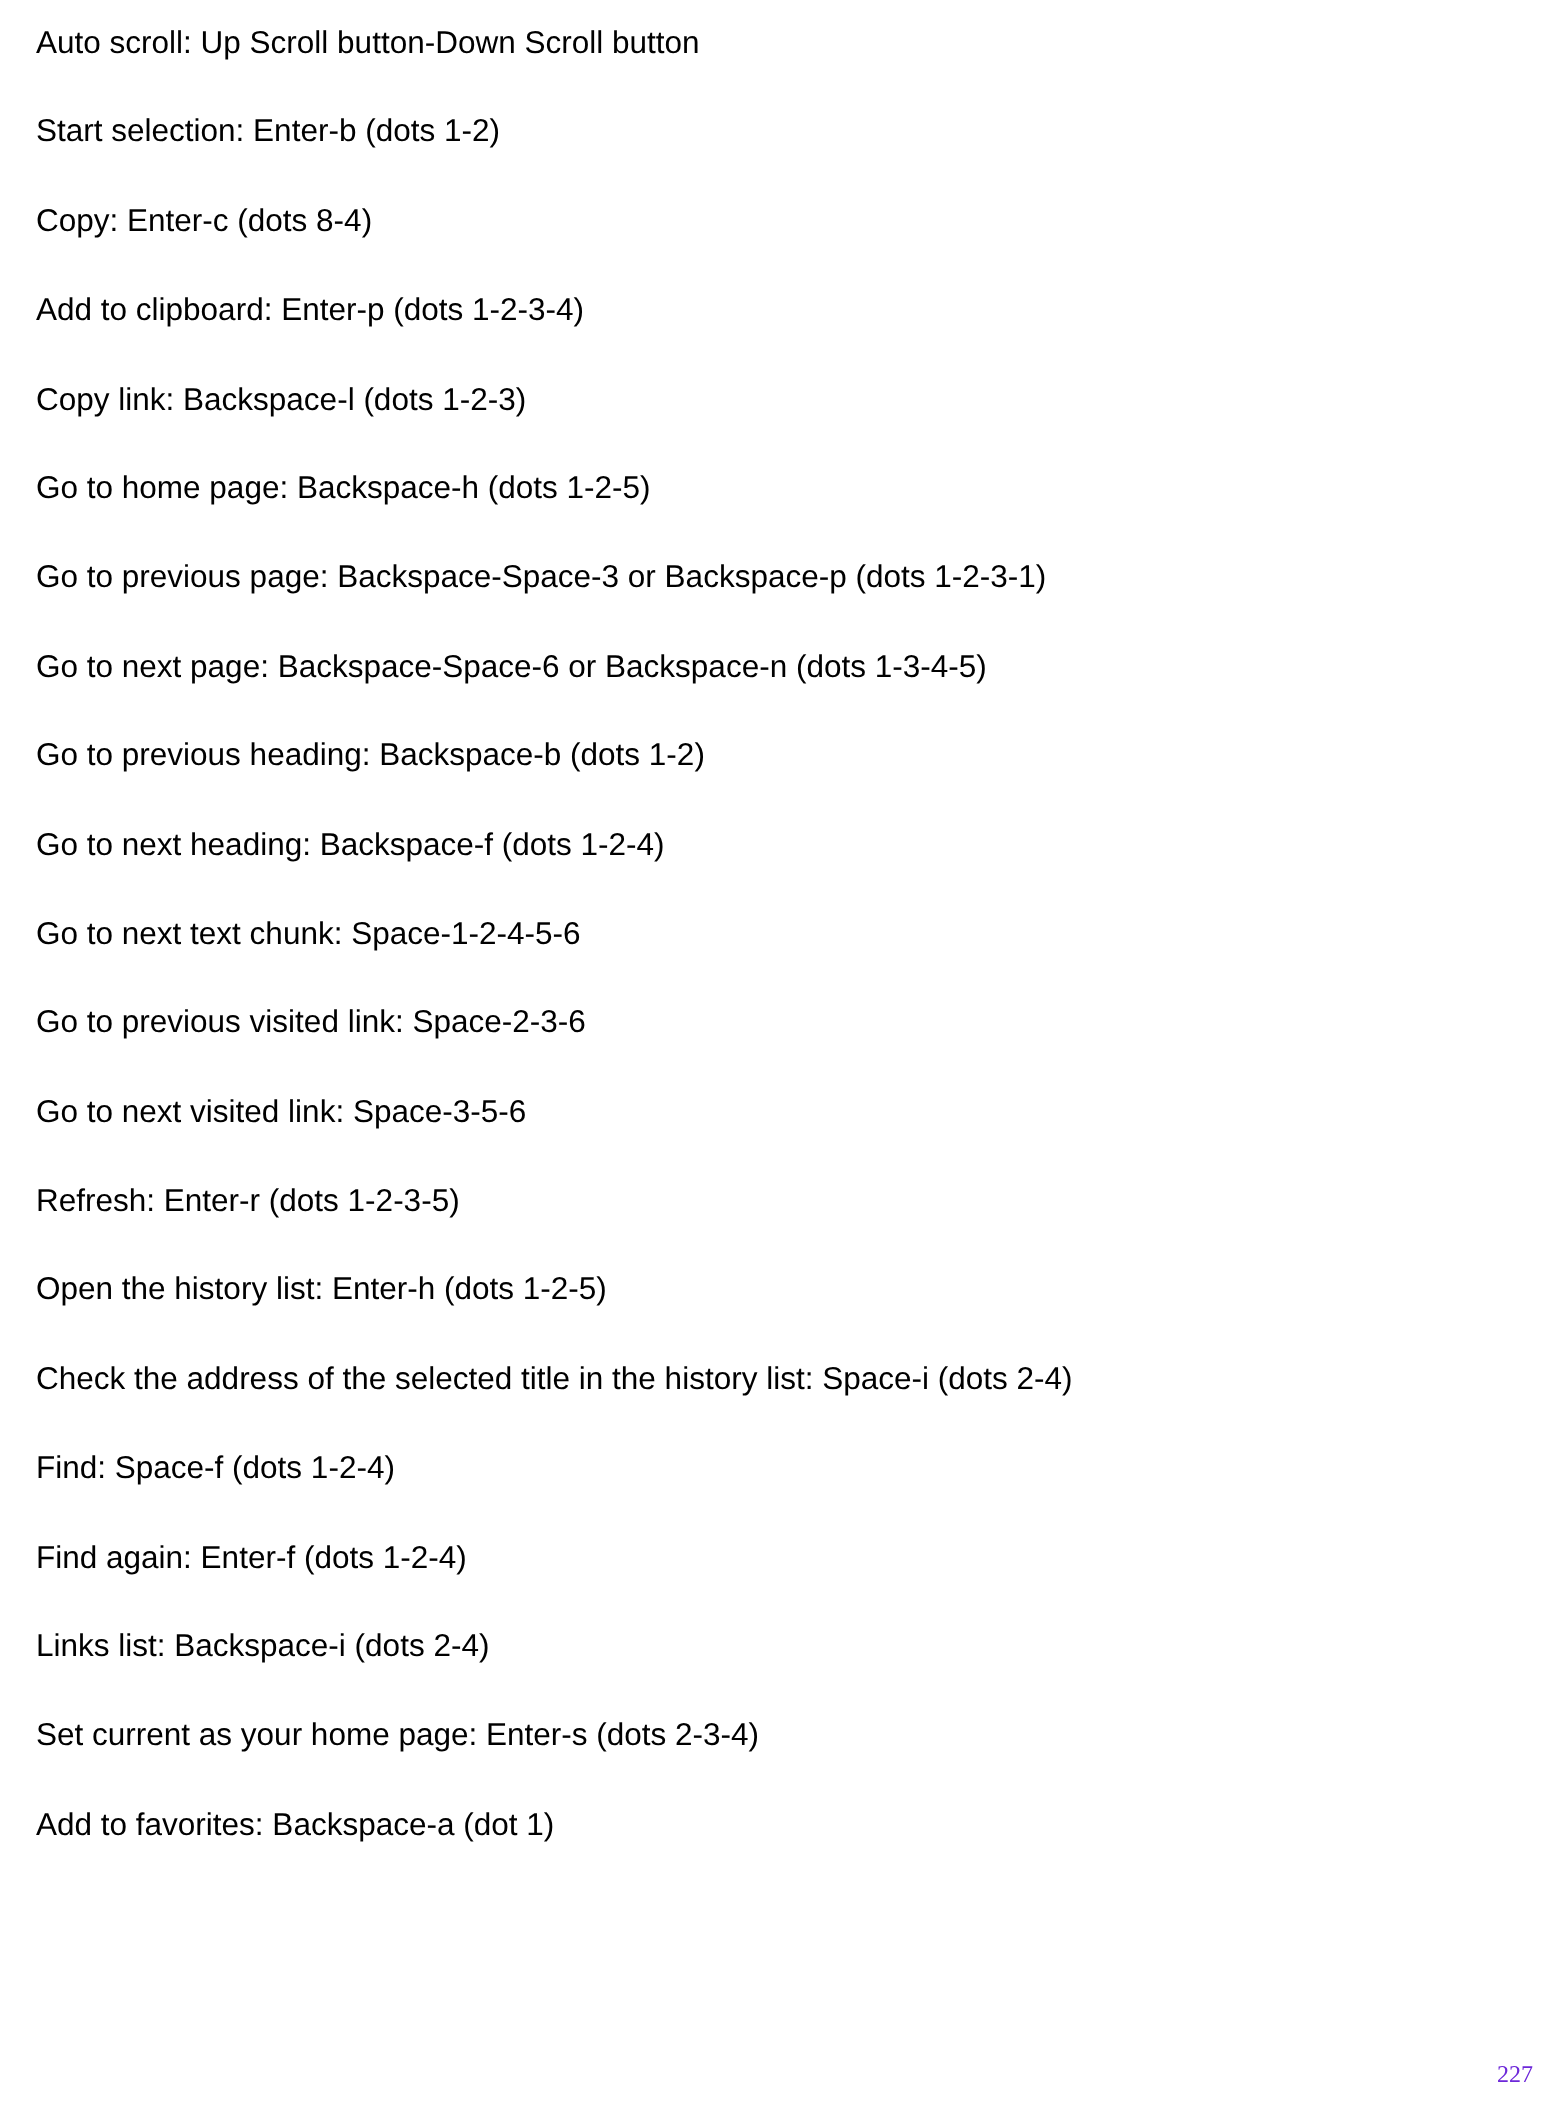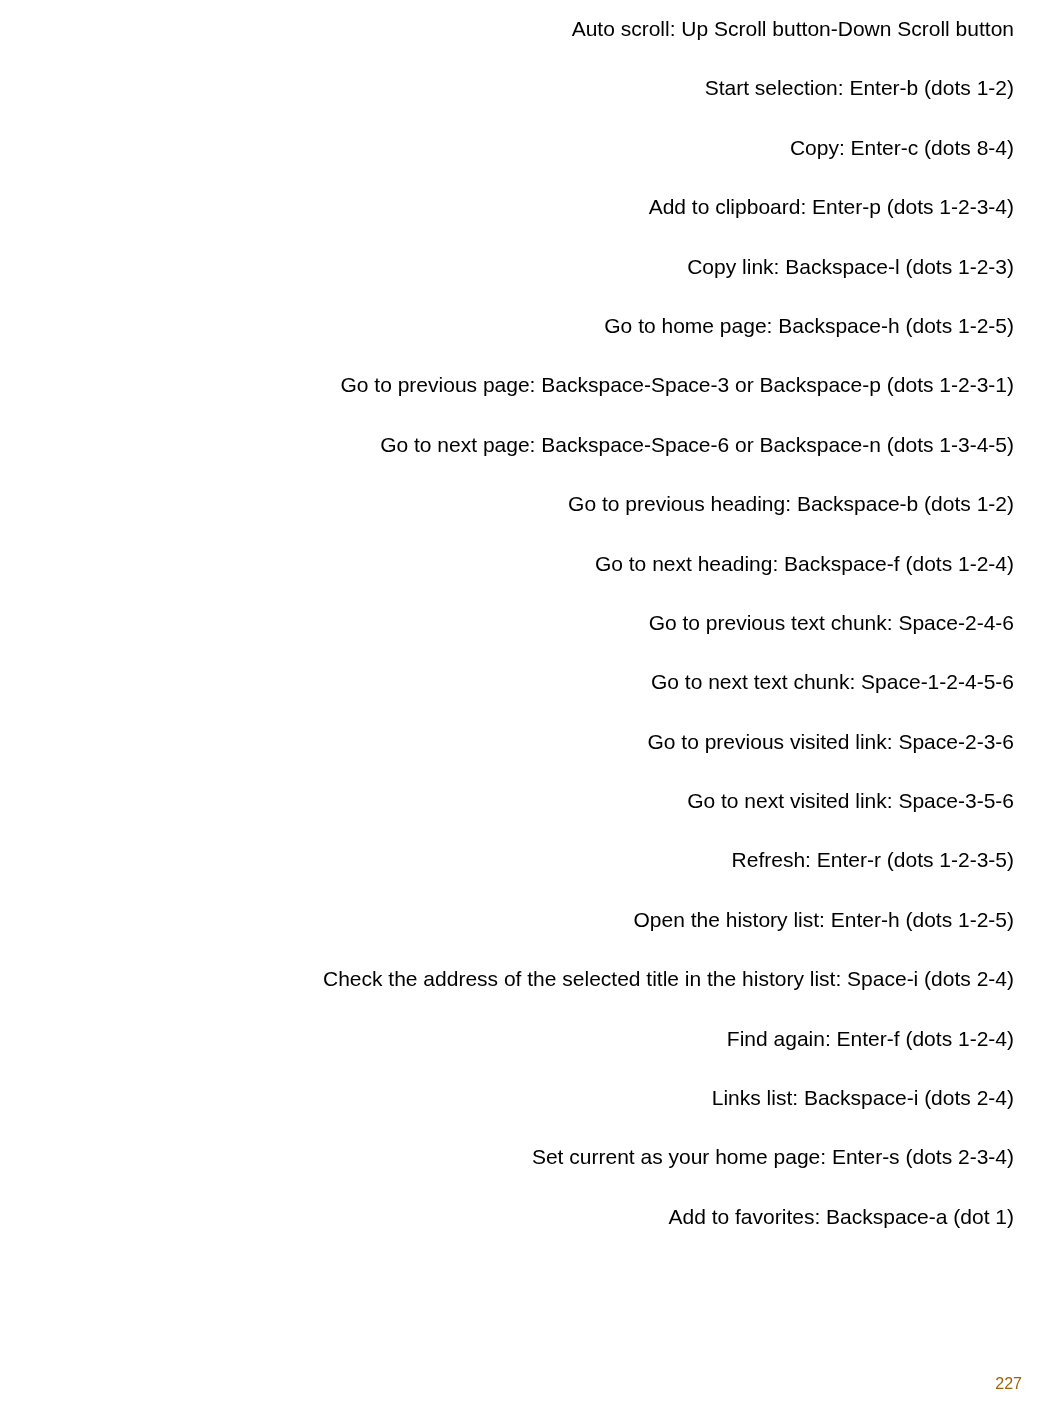--- a/index.html
+++ b/index.html
@@ -1,19 +1,18 @@
 <!DOCTYPE html>
 <html><head>
   <meta charset="utf-8">
   <style>
     * {
       margin: 0;
       padding: 0;
       box-sizing: border-box;
-      align-items: flex-end;
     }
     body {
       font-family: Arial, Helvetica, sans-serif;
       font-size: 21px;
       line-height: 1.4;
       color: #000;
       background: #fff;
       width: 1038px;
       height: 1409px;
       padding: 14px 24px 20px 24px;
@@ -25,44 +24,44 @@
       gap: 30px;
     }
     .command-line {
       font-weight: normal;
     }
     .page-number {
       position: absolute;
       bottom: 14px;
       right: 16px;
       font-size: 16px;
-      font-family: Liberation Sans, sans-serif;
-      color: #a16207;
+      font-family: Liberation Serif, serif;
+      color: #6d28d9;
     }
   </style>
 </head>
 <body>
 
 <div class="command-list">
   <div class="command-line">Auto scroll: Up Scroll button-Down Scroll button</div>
   <div class="command-line">Start selection: Enter-b (dots 1-2)</div>
   <div class="command-line">Copy: Enter-c (dots 8-4)</div>
   <div class="command-line">Add to clipboard: Enter-p (dots 1-2-3-4)</div>
   <div class="command-line">Copy link: Backspace-l (dots 1-2-3)</div>
   <div class="command-line">Go to home page: Backspace-h (dots 1-2-5)</div>
   <div class="command-line">Go to previous page: Backspace-Space-3 or Backspace-p (dots 1-2-3-1)</div>
   <div class="command-line">Go to next page: Backspace-Space-6 or Backspace-n (dots 1-3-4-5)</div>
   <div class="command-line">Go to previous heading: Backspace-b (dots 1-2)</div>
   <div class="command-line">Go to next heading: Backspace-f (dots 1-2-4)</div>
-  <div class="command-line">Go to previous text chunk: Space-2-4-6</div>
   <div class="command-line">Go to next text chunk: Space-1-2-4-5-6</div>
   <div class="command-line">Go to previous visited link: Space-2-3-6</div>
   <div class="command-line">Go to next visited link: Space-3-5-6</div>
   <div class="command-line">Refresh: Enter-r (dots 1-2-3-5)</div>
   <div class="command-line">Open the history list: Enter-h (dots 1-2-5)</div>
   <div class="command-line">Check the address of the selected title in the history list: Space-i (dots 2-4)</div>
+  <div class="command-line">Find: Space-f (dots 1-2-4)</div>
   <div class="command-line">Find again: Enter-f (dots 1-2-4)</div>
   <div class="command-line">Links list: Backspace-i (dots 2-4)</div>
   <div class="command-line">Set current as your home page: Enter-s (dots 2-3-4)</div>
   <div class="command-line">Add to favorites: Backspace-a (dot 1)</div>
 </div>
 
 <div class="page-number">227</div>
 
 </body></html>

